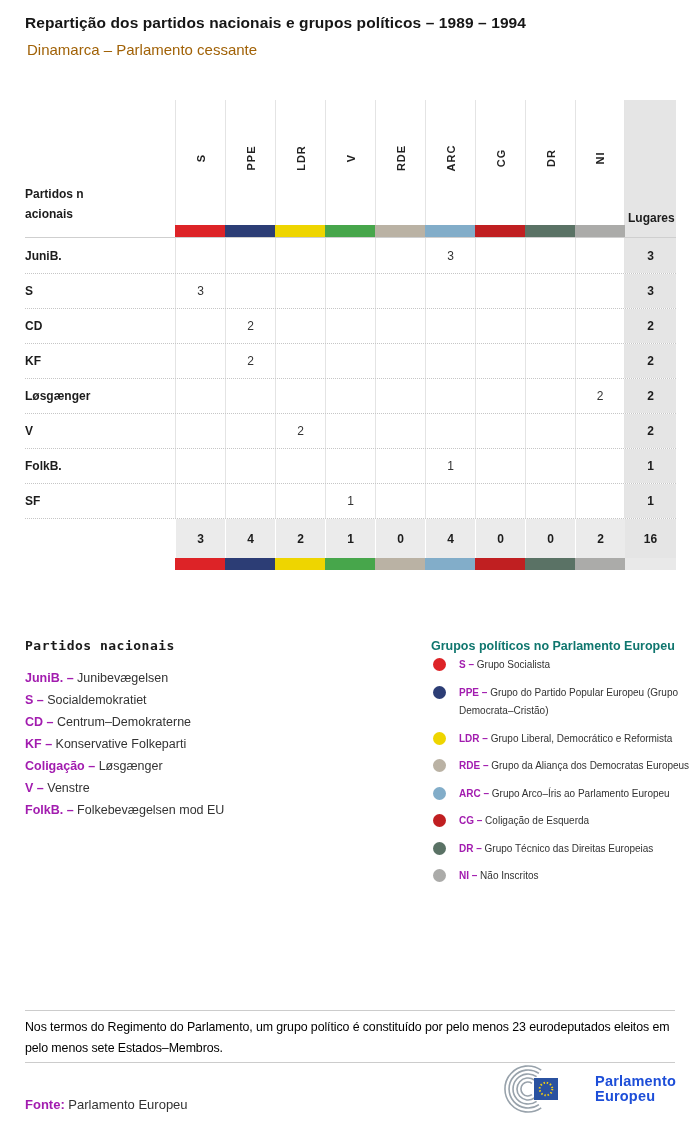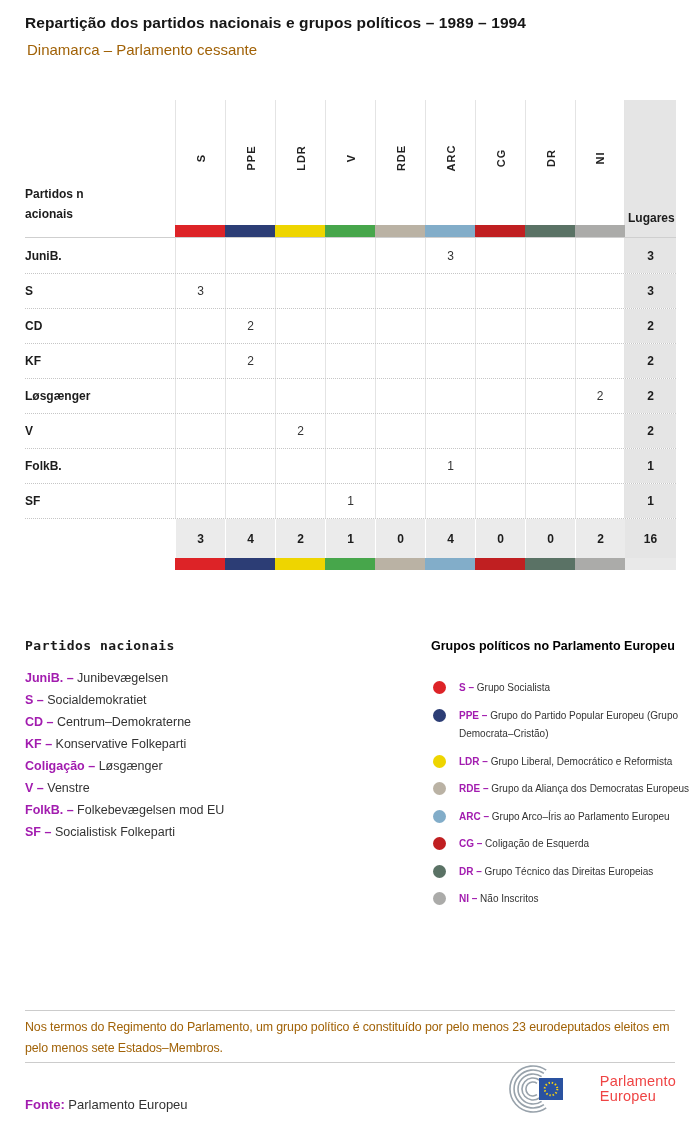--- a/index.html
+++ b/index.html
@@ -36,33 +36,33 @@
   .bar-seg{width:50px;flex:none}
   .bar-spacer{width:150px;flex:none}
   .bar-seats{width:51px;flex:none;background:#e9e9e9}
 
   
   .lp{position:absolute;left:25px;top:638px;width:390px}
   .lp-title{font-family:"DejaVu Sans Mono",monospace;font-weight:700;font-size:13px;color:#1a1a1a;margin-bottom:14px;letter-spacing:.5px}
   .lp-item{font-size:12.5px;line-height:22px;color:#333}
   .abbr{font-weight:700;color:#a21caf}
   .lg{position:absolute;left:431px;top:639px;width:269px}
-  .lg-title{font-weight:700;font-size:12.5px;color:#000000;margin-bottom:26px}
+  .lg-title{font-weight:700;font-size:12.5px;color:#0f766e;margin-bottom:3px}
   .lg-item{position:relative;padding-left:28px;margin-bottom:9px;font-size:10px;line-height:18.5px;color:#333}
   .dot{position:absolute;left:2px;top:2px;width:13px;height:13px;border-radius:50%}
 
   
   .rule{position:absolute;left:25px;width:650px;border-top:1px solid #ccc;height:0}
   .rule-1{top:1010px}
   .rule-2{top:1062px}
-  .note{position:absolute;left:25px;top:1017px;width:656px;font-size:12.4px;line-height:21px;color:#a16207;letter-spacing:-.1px}
+  .note{position:absolute;left:25px;top:1017px;width:656px;font-size:12.4px;line-height:21px;color:#000000;letter-spacing:-.1px}
   .fonte{position:absolute;left:25px;top:1097px;font-size:13px;color:#333}
   .fonte .abbr{font-size:13px}
   .logo{position:absolute;right:24px;top:1064px;display:flex;align-items:center;gap:7px}
-  .logo-text{font-weight:400;font-size:14.5px;line-height:15.5px;color:#ef4444;letter-spacing:.2px}
+  .logo-text{font-weight:700;font-size:14.5px;line-height:15.5px;color:#1d4ed8;letter-spacing:.2px}
 </style>
 </head>
 <body>
 
 <div class="title">Repartição dos partidos nacionais e grupos políticos – 1989 – 1994</div>
 <div class="subtitle">Dinamarca – Parlamento cessante</div>
 
 <div class="ptable">
   <div class="t-head-row">
     <div class="party-col head-party">
@@ -270,21 +270,20 @@
 <div class="lp">
   <div class="lp-title">Partidos nacionais</div>
   <div id="lp-items">
       <div class="lp-item"><span class="abbr">JuniB. –</span><span class="lname"> Junibevægelsen</span></div>
       <div class="lp-item"><span class="abbr">S –</span><span class="lname"> Socialdemokratiet</span></div>
       <div class="lp-item"><span class="abbr">CD –</span><span class="lname"> Centrum–Demokraterne</span></div>
       <div class="lp-item"><span class="abbr">KF –</span><span class="lname"> Konservative Folkeparti</span></div>
       <div class="lp-item"><span class="abbr">Coligação –</span><span class="lname"> Løsgænger</span></div>
       <div class="lp-item"><span class="abbr">V –</span><span class="lname"> Venstre</span></div>
       <div class="lp-item"><span class="abbr">FolkB. –</span><span class="lname"> Folkebevægelsen mod EU</span></div>
-      <div class="lp-item"><span class="abbr">SF –</span><span class="lname"> Socialistisk Folkeparti</span></div>
     </div>
 </div>
 
 <div class="lg">
   <div class="lg-title">Grupos políticos no Parlamento Europeu</div>
   <div id="lg-items">
       <div class="lg-item"><span class="dot" style="background: rgb(221, 35, 39);"></span><span class="abbr">S –</span><span class="lname"> Grupo Socialista</span></div>
       <div class="lg-item"><span class="dot" style="background: rgb(44, 61, 117);"></span><span class="abbr">PPE –</span><span class="lname"> Grupo do Partido Popular Europeu (Grupo Democrata–Cristão)</span></div>
       <div class="lg-item"><span class="dot" style="background: rgb(238, 213, 0);"></span><span class="abbr">LDR –</span><span class="lname"> Grupo Liberal, Democrático e Reformista</span></div>
       <div class="lg-item"><span class="dot" style="background: rgb(186, 178, 164);"></span><span class="abbr">RDE –</span><span class="lname"> Grupo da Aliança dos Democratas Europeus</span></div>

